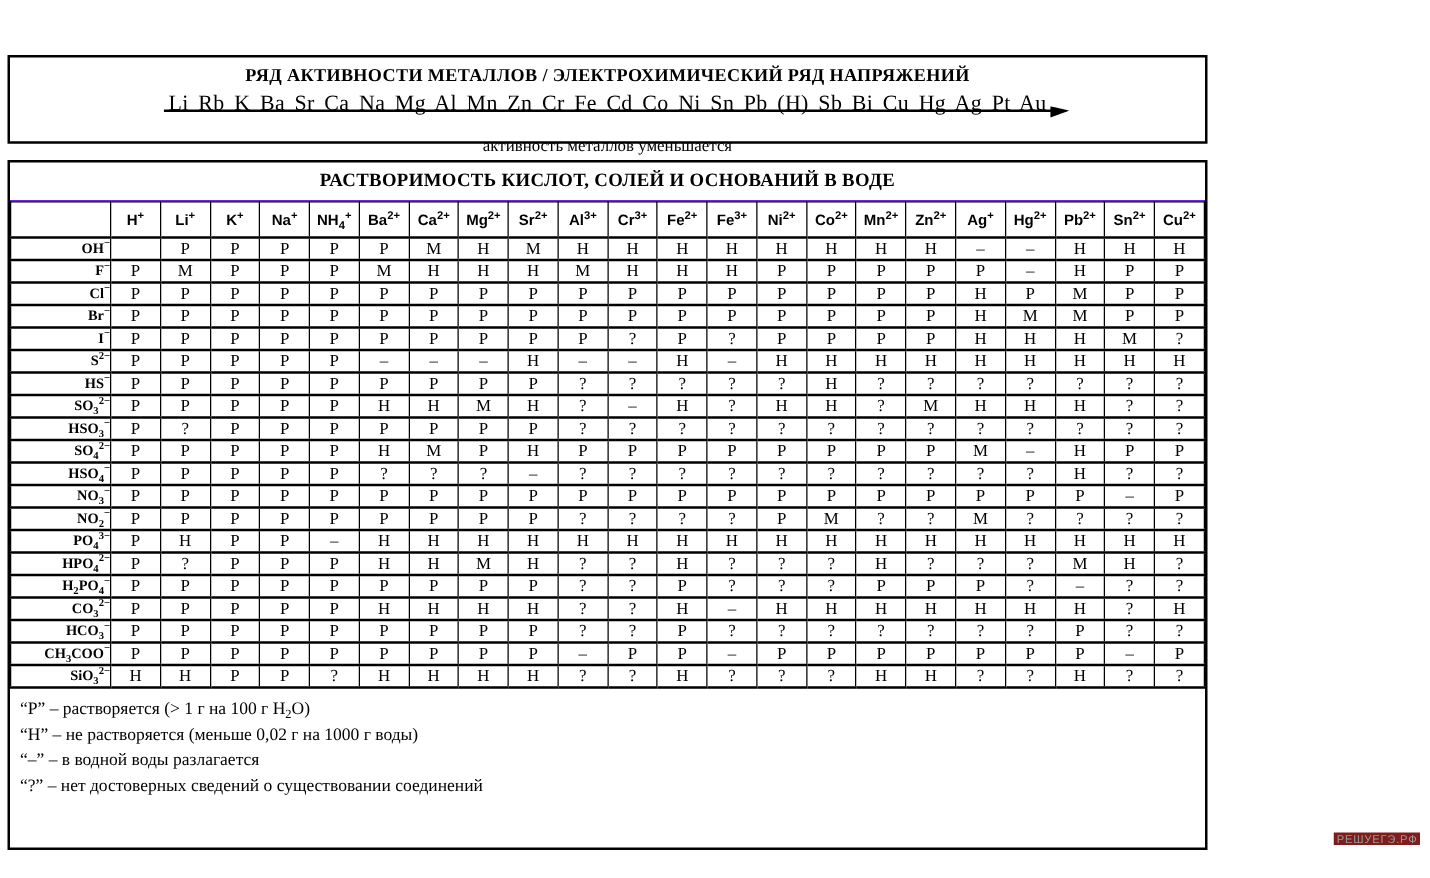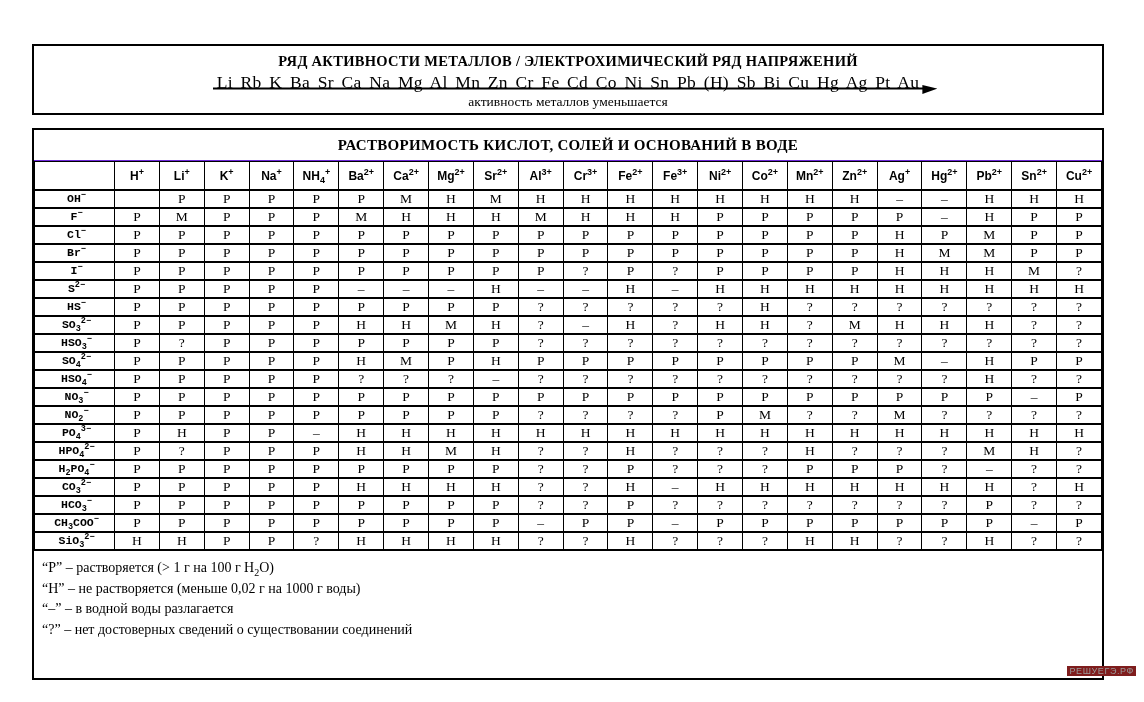--- a/index.html
+++ b/index.html
@@ -1,39 +1,39 @@
 <!DOCTYPE html>
 <html><head>
 <meta charset="utf-8">
 <style>
   html,body{margin:0;padding:0;background:#fff;}
   .page{position:relative;width:1144px;height:702px;background:#fff;overflow:hidden;
         font-family:"Liberation Serif",serif;color:#000;}
-  .box{position:absolute;left:32px;width:1072px;border:2px solid #000;box-sizing:border-box;background:#fff;}
+  .box{position:absolute;left:6px;width:960px;border:2px solid #000;box-sizing:border-box;background:#fff;}
 
   
   .activity-box{top:44px;height:71px;text-align:center;}
   .as-title{margin-top:7px;font-weight:bold;font-size:14.5px;letter-spacing:.3px;}
   .metals-wrap{position:relative;display:inline-block;margin-top:2px;padding:0 2px;}
   .metals{font-size:17.5px;word-spacing:3px;letter-spacing:.3px;white-space:nowrap;}
   .arrow-svg{position:absolute;left:-2px;bottom:-3px;width:calc(100% + 18px);height:11px;}
-  .as-caption{font-size:13.5px;margin-top:1px;}
+  .as-caption{font-size:13.5px;margin-top:16px;}
 
   
   .sol-box{top:128px;height:552px;}
   .sol-title{height:30px;line-height:30px;text-align:center;font-weight:bold;font-size:15px;
              letter-spacing:.3px;border-bottom:1px solid #6d28d9;}
   table.sol-table{border-collapse:collapse;table-layout:fixed;width:100%;}
   .sol-table th{font-family:"Liberation Sans",sans-serif;font-weight:bold;font-size:12px;
                 height:27px;border:1px solid #000;border-bottom-width:2px;padding:0;text-align:center;}
   .sol-table td{border:1px solid #000;border-top-width:2px;border-bottom-width:2px;
                 height:18px;padding:0;line-height:14px;text-align:center;font-size:13.5px;
                 box-sizing:border-box;}
-  .sol-table td.rowhead{font-family:Liberation Mono, monospace;font-weight:bold;font-size:11.5px;
-                        text-align:center;padding-left:4px;}
+  .sol-table td.rowhead{font-family:Liberation Serif, serif;font-weight:bold;font-size:11.5px;
+                        text-align:right;padding-left:4px;}
   .sol-table sub,.sol-table sup{line-height:0;font-size:8.5px;}
   .sol-table th sub,.sol-table th sup{font-size:9px;}
 
   .legend{padding:7px 0 0 8px;font-size:14px;}
   .legend-line{height:20.5px;line-height:20.5px;white-space:nowrap;}
   .legend-line sub{font-size:10px;line-height:0;}
 
   .watermark{position:absolute;right:8px;top:666px;font-family:"Liberation Sans",sans-serif;
              font-weight:normal;font-size:9px;color:#9a9a9a;letter-spacing:.6px;background:#7f1d1d;
              padding:0 2px;z-index:5;}

